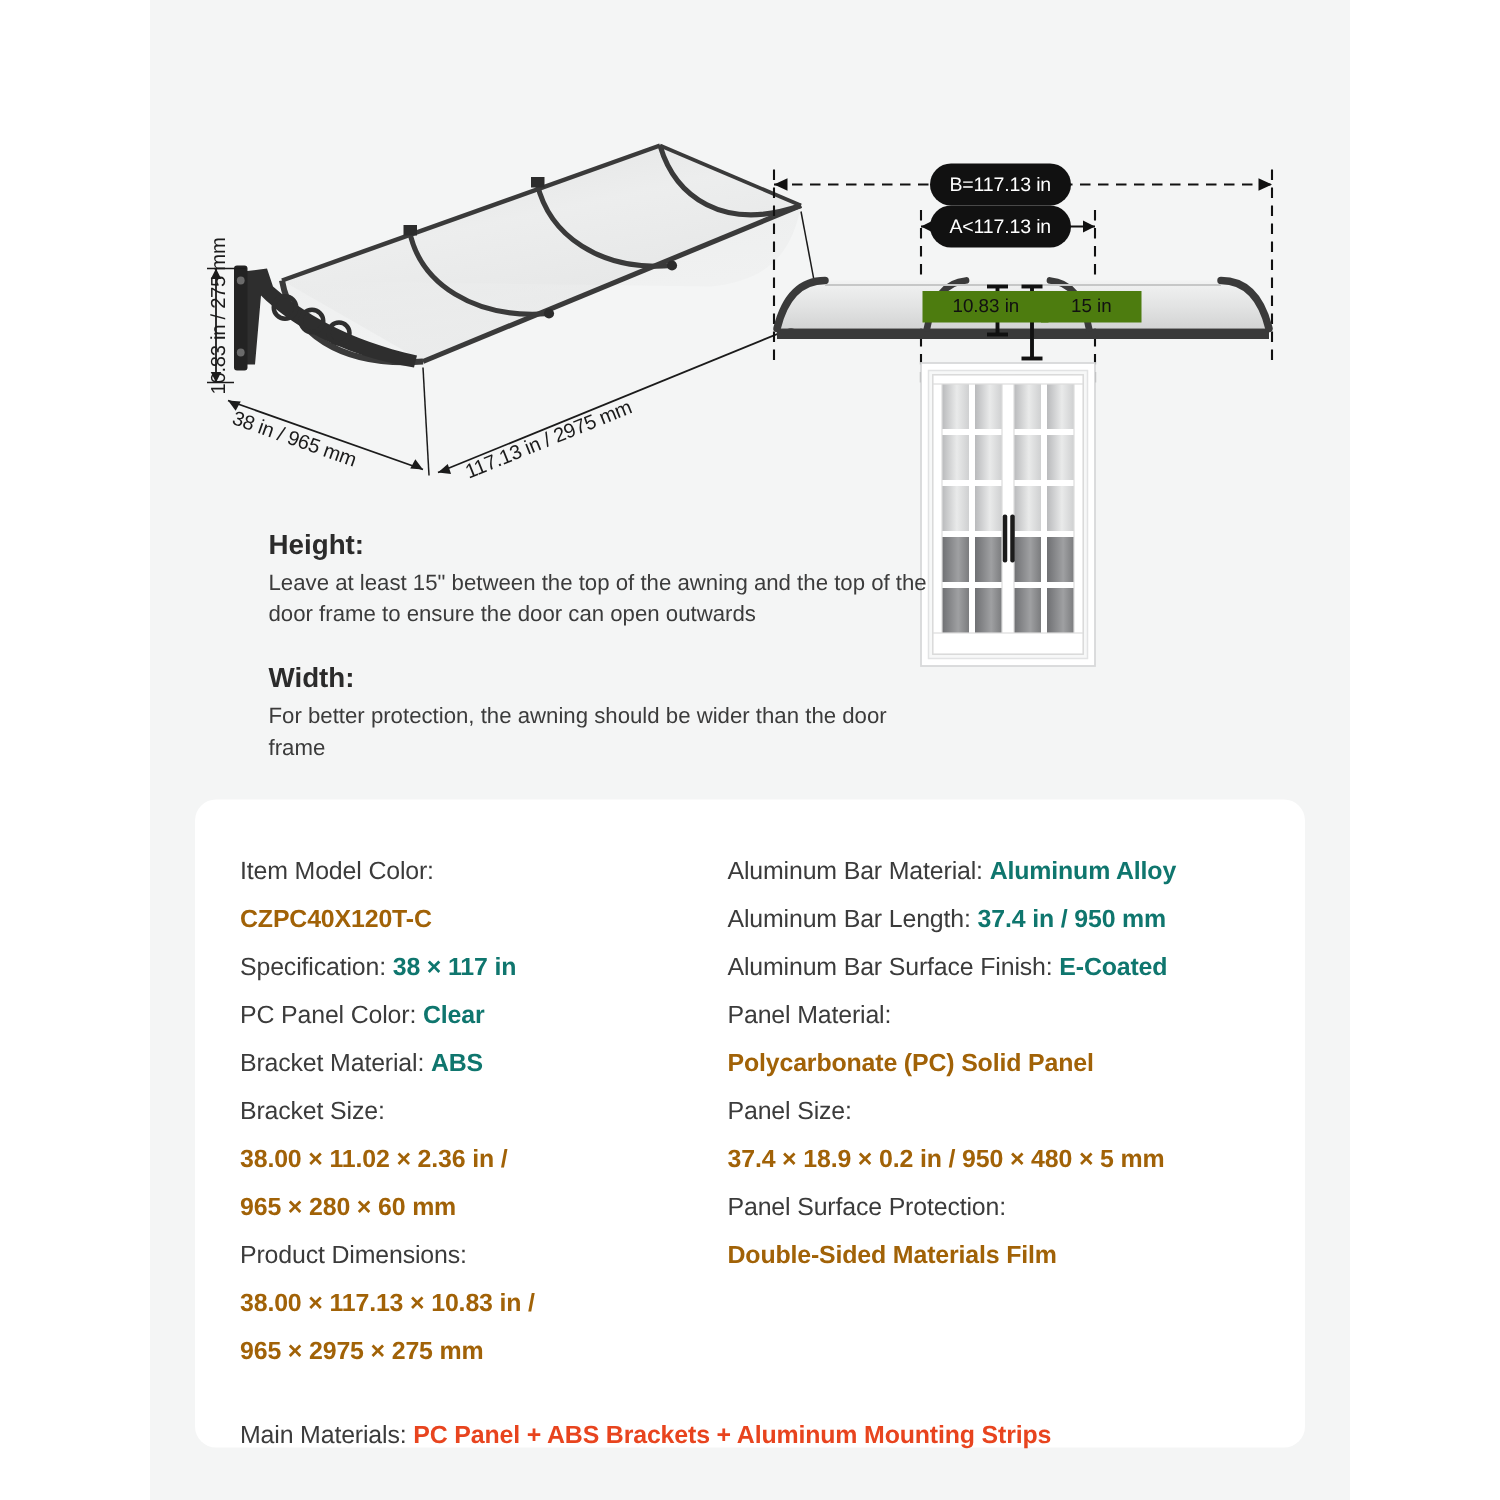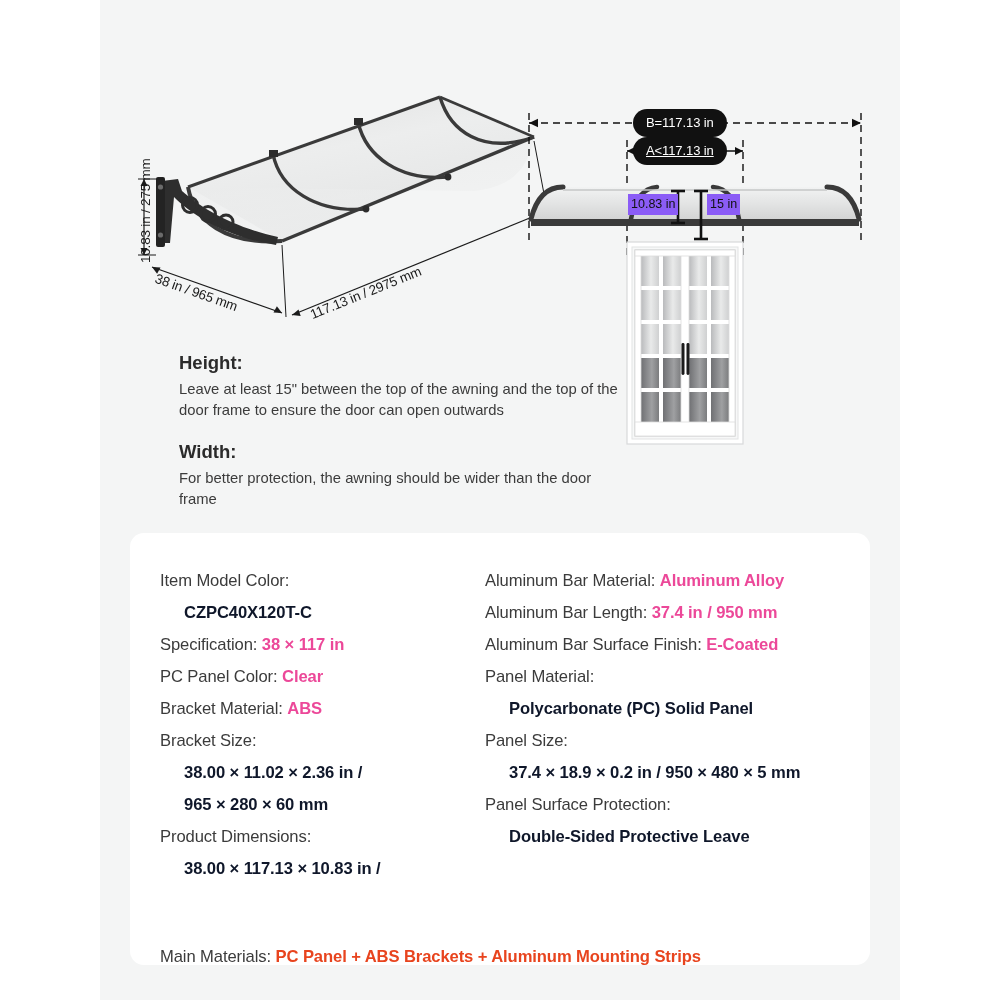--- a/index.html
+++ b/index.html
@@ -32,41 +32,41 @@
     font-size: 13.5px;
     letter-spacing: -0.2px;
     white-space: nowrap;
   }
   .dim-vert {
     transform-origin: left top;
     transform: rotate(-90deg);
   }
 
   
-  .installdiag { position: absolute; left: 415px; top: 95px; width: 370px; height: 380px; }
+  .installdiag { position: absolute; left: 402px; top: 95px; width: 370px; height: 380px; }
 
   .pill {
     position: absolute;
     background: #111111;
     color: #ffffff;
     border-radius: 14px;
     font-size: 13px;
     line-height: 1;
     padding: 7px 13px 8px 13px;
     white-space: nowrap;
     letter-spacing: -0.1px;
     z-index: 6;
   }
   .tickbox {
     position: absolute;
-    background: #8b5cf6;
+    background: #4d7c0f;
     color: #111111;
     font-size: 12.5px;
     line-height: 1;
-    padding: 4px 3px;
+    padding: 4px 20px;
     white-space: nowrap;
     z-index: 6;
   }
 
   
   .howto { position: absolute; left: 179px; top: 352px; width: 440px; }
   .howto h3 {
     font-size: 18.5px;
     font-weight: bold;
     color: #2b2b2b;
@@ -96,24 +96,24 @@
   .spec-col.left  { left: 0px;   width: 320px; }
   .spec-col.right { left: 325px; width: 400px; }
   .spec-line {
     font-size: 16.6px;
     line-height: 32px;
     color: #3b3b3b;
     white-space: nowrap;
     letter-spacing: -0.1px;
   }
   .spec-line .val {
-    color: #ec4899;
+    color: #0f766e;
     font-weight: bold;
   }
-  .spec-line.valonly { color: #0f172a; font-weight: bold; margin-left: 24px; }
+  .spec-line.valonly { color: #a16207; font-weight: bold; }
   .spec-footer {
     position: absolute;
     left: 30px; top: 384px;
     font-size: 16.6px;
     line-height: 1;
     color: #3b3b3b;
     white-space: nowrap;
     letter-spacing: -0.1px;
     margin-top: 32px;
   }
@@ -292,21 +292,21 @@
           <rect x="120" y="155" width="100" height="6" fill="#ffffff" stroke="#dcdddd" stroke-width="0.8"></rect>
           <rect x="120" y="327" width="100" height="14" fill="#ffffff" stroke="#dcdddd" stroke-width="0.8"></rect>
 
           <rect x="166.5" y="248" width="3" height="32" rx="1.4" fill="#1c1c1c"></rect>
           <rect x="171.5" y="248" width="3" height="32" rx="1.4" fill="#1c1c1c"></rect>
         </g>
       </svg>
 
       <div class="pill" style="left: 118px; top: 14px;">B=117.13 in</div>
 
-      <div class="pill" style="left: 118px; top: 42px; text-decoration: underline;">A&lt;117.13 in</div>
+      <div class="pill" style="left: 118px; top: 42px;">A&lt;117.13 in</div>
 
       <div class="tickbox" style="left: 113px; top: 99px;">10.83 in</div>
 
       <div class="tickbox" style="left: 192px; top: 99px;">15 in</div>
     </div>
   </div>
 
   <div class="howto">
     <h3>Height:</h3>
     <p>Leave at least 15" between the top of the awning and the top of the door frame to ensure the door can open outwards</p>
@@ -320,31 +320,32 @@
           <div class="spec-line"><span>Item Model Color:</span></div>
           <div class="spec-line valonly">CZPC40X120T-C</div>
           <div class="spec-line"><span>Specification: </span><span class="val">38 × 117 in</span></div>
           <div class="spec-line"><span>PC Panel Color: </span><span class="val">Clear</span></div>
           <div class="spec-line"><span>Bracket Material: </span><span class="val">ABS</span></div>
           <div class="spec-line"><span>Bracket Size:</span></div>
           <div class="spec-line valonly">38.00 × 11.02 × 2.36 in /</div>
           <div class="spec-line valonly">965 × 280 × 60 mm</div>
           <div class="spec-line"><span>Product Dimensions:</span></div>
           <div class="spec-line valonly">38.00 × 117.13  × 10.83 in /</div>
+          <div class="spec-line valonly">965 × 2975 × 275 mm</div>
         </div>
       <div class="spec-col right" id="spec-col-right">
           <div class="spec-line"><span>Aluminum Bar Material: </span><span class="val">Aluminum Alloy</span></div>
           <div class="spec-line"><span>Aluminum Bar Length: </span><span class="val">37.4 in / 950 mm</span></div>
           <div class="spec-line"><span>Aluminum Bar Surface Finish: </span><span class="val">E-Coated</span></div>
           <div class="spec-line"><span>Panel Material:</span></div>
           <div class="spec-line valonly">Polycarbonate (PC) Solid Panel</div>
           <div class="spec-line"><span>Panel Size:</span></div>
           <div class="spec-line valonly">37.4 × 18.9 × 0.2 in / 950 × 480 × 5 mm</div>
           <div class="spec-line"><span>Panel Surface Protection:</span></div>
-          <div class="spec-line valonly">Double-Sided Protective Leave</div>
+          <div class="spec-line valonly">Double-Sided Materials Film</div>
         </div>
     </div>
     <div class="spec-footer">
       <span>Main Materials:</span>
       <span class="val">PC Panel + ABS Brackets + Aluminum Mounting Strips</span>
     </div>
   </div>
 
 </div>
 

